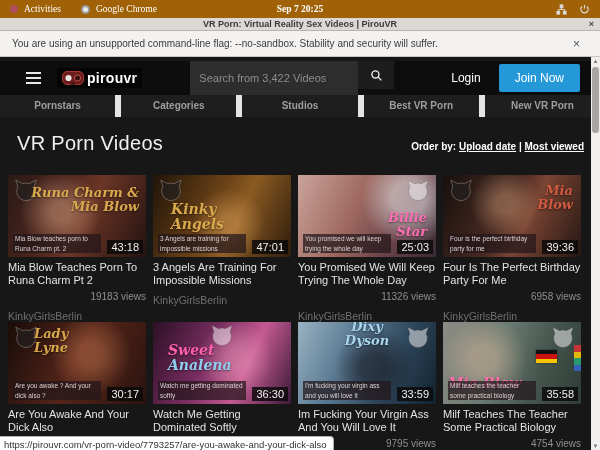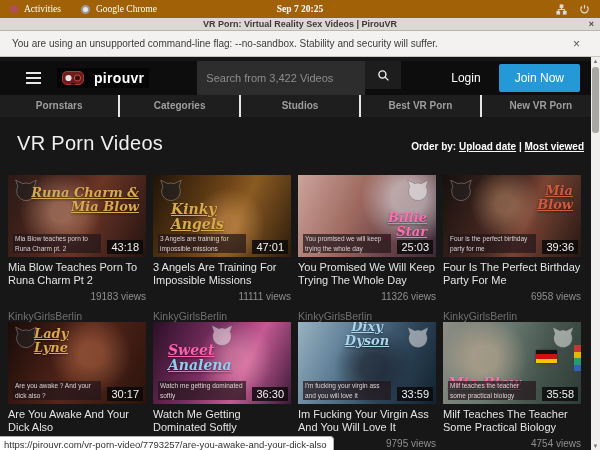--- a/index.html
+++ b/index.html
@@ -26,34 +26,34 @@
   
   .warnbar { height:26px; background:#f3f2f1; border-bottom:1px solid #c9c6c2;
              display:flex; align-items:center; font-size:10px; color:#3c3c3c; padding:0 12px; }
   .warnbar .wclose { margin-left:auto; font-size:12px; color:#555; margin-right:8px; }
   
   .site { position:relative; height:393px; background:#171717; width:600px; }
   .site-header { margin-top:4px; height:34px; background:#0d0d0d; display:flex; align-items:center;
                  padding:0 20px 0 26px; }
   .hamburger { width:15px; display:flex; flex-direction:column; gap:2.5px; }
   .hamburger i { display:block; height:2.5px; background:#e8e8e8; }
-  .logo { display:flex; align-items:center; gap:10px; margin-left:16px; background:#050505; padding:2px 5px; }
+  .logo { display:flex; align-items:center; gap:3px; margin-left:16px; background:#050505; padding:2px 5px; }
   .logo-text { color:#fff; font-weight:bold; font-size:14px; letter-spacing:.3px; }
   .searchwrap { display:flex; margin-left:48px; }
   .searchwrap input { width:168px; height:28px; background:#2d2d2d; border:none; color:#cfcfcf;
                       font-size:11px; padding:17px 9px; font-family:"Liberation Sans",sans-serif; }
   .searchwrap input::placeholder { color:#8d8d8d; opacity:1; }
   .search-btn { width:36px; height:28px; background:#1d1d1d; border:none; display:flex;
                 align-items:center; justify-content:center; cursor:pointer; }
   .login { margin-left:auto; color:#fff; font-size:12px; }
   .join { margin-left:18px; background:#2599d8; color:#fff; font-size:12px; border:none;
           padding:7px 16px; border-radius:2px; cursor:pointer; }
   
   .nav { display:flex; height:22px; background:#141414; }
-  .nav .nav-item { flex:1; background:#1e1e1e; border-right:2px solid #e5e5e5; color:#9e9e9e;
+  .nav .nav-item { flex:1; background:#1e1e1e; border-right:6px solid #e5e5e5; color:#9e9e9e;
                    font-size:10px; font-weight:bold; text-align:center; line-height:22px; cursor:pointer; }
   .nav .nav-item:last-child { border-right:none; }
   
   .title-row { display:flex; align-items:flex-end; justify-content:space-between; padding:15px 16px 0 17px; }
   .title-row h1 { color:#f0f0f0; font-size:20px; font-weight:400; letter-spacing:.3px; }
   .orderby { font-size:10px; color:#fff; font-weight:bold; padding-bottom:3px;margin-left:44px; }
   .orderby a { color:#fff; text-decoration:underline; cursor:pointer; }
   
   .grid { margin:20px 0 0 8px; display:grid; grid-template-columns:repeat(4,138px); column-gap:7px; row-gap:0; }
   .card { width:138px; }
@@ -64,21 +64,21 @@
   .t4{background:radial-gradient(circle at 45% 35%, rgba(220,170,130,.4) 0 10%, transparent 38%),linear-gradient(115deg,#17100e,#4a2a22 45%,#7a4434 60%,#241712);}
   .t5{background:radial-gradient(circle at 60% 40%, rgba(200,120,80,.45) 0 12%, transparent 42%),linear-gradient(115deg,#190c09,#55251a 50%,#2a130d);}
   .t6{background:radial-gradient(circle at 60% 45%, rgba(255,180,200,.35) 0 10%, transparent 40%),linear-gradient(115deg,#2c1026,#7a2e62 40%,#c45a92 65%,#3c1a38);}
   .t7{background:radial-gradient(circle at 55% 55%, rgba(25,28,38,.6) 0 14%, transparent 45%),linear-gradient(115deg,#9ab2c2,#5a7a92 35%,#2a4256 70%,#12222e);}
   .t8{background:radial-gradient(circle at 30% 45%, rgba(210,180,150,.5) 0 12%, transparent 40%),linear-gradient(110deg,#8c8c84,#6a7a72 40%,#44544c 70%,#2e3a36);}
   .mask { position:absolute; width:26px; height:26px; opacity:.9; }
   .pos-tl{ top:3px; left:5px; } .pos-tr{ top:3px; right:5px; } .pos-tc{ top:1px; left:50%; transform:translateX(-50%); }
   .mask-dark svg path { fill:rgba(35,32,32,.78); stroke:rgba(210,200,200,.45); stroke-width:.8; }
   .mask-light svg path { fill:rgba(238,236,238,.6); stroke:rgba(60,60,60,.35); stroke-width:.8; }
   .overlay { position:absolute; font-family:"DejaVu Serif", serif; font-style:italic; font-weight:bold;
-             line-height:1.05; pointer-events:none; text-shadow:0 1px 2px rgba(0,0,0,.5);text-decoration:underline; }
+             line-height:1.05; pointer-events:none; text-shadow:0 1px 2px rgba(0,0,0,.5); }
   .overlay span { display:block; }
   .o1{ right:7px; top:11px; text-align:right; color:#d9a94e; font-size:13px; }
   .o2{ left:18px; top:27px; color:#d9a94e; font-size:14px; }
   .o3{ right:9px; top:36px; text-align:right; color:#ff6fb5; font-size:13px; }
   .o4{ right:8px; top:9px; text-align:right; color:#cf5a40; font-size:13px; }
   .o5{ left:26px; top:5px; color:#d9a94e; font-size:13px; }
   .o6{ left:15px; top:21px; color:#ff5fae; font-size:14px; }
   .o6 .ov2{ color:#8fd0f0; }
   .o7{ left:50%; transform:translateX(-50%); top:-2px; text-align:center; color:#a8d4ec; font-size:13px; }
   .o8{ left:5px; bottom:13px; color:#ff6fae; font-size:14px; }
@@ -224,21 +224,20 @@
               <path d="M4.5 8 L2.5 2 L9 5.2 A8 8 0 0 1 15 5.2 L21.5 2 L19.5 8 A8.6 8.6 0 1 1 4.5 8 Z"></path>
             </svg></span>
         <div class="overlay o2">
           <span class="ov1">Kinky</span>
           <span class="ov2">Angels</span>
         </div>
         <span class="caption">3 Angels are training for impossible missions</span>
         <span class="duration">47:01</span>
       </div>
       <div class="vtitle">3 Angels Are Training For Impossible Missions</div>
-      <div class="vviews">11111 views</div>
       <div class="vstudio">KinkyGirlsBerlin</div>
     </div>
 
     <div class="card">
       <div class="thumb t3">
         <span class="mask pos-tr mask-light">
           <svg viewBox="0 0 24 24" width="26" height="26">
               <path d="M4.5 8 L2.5 2 L9 5.2 A8 8 0 0 1 15 5.2 L21.5 2 L19.5 8 A8.6 8.6 0 1 1 4.5 8 Z"></path>
             </svg></span>
         <div class="overlay o3">

